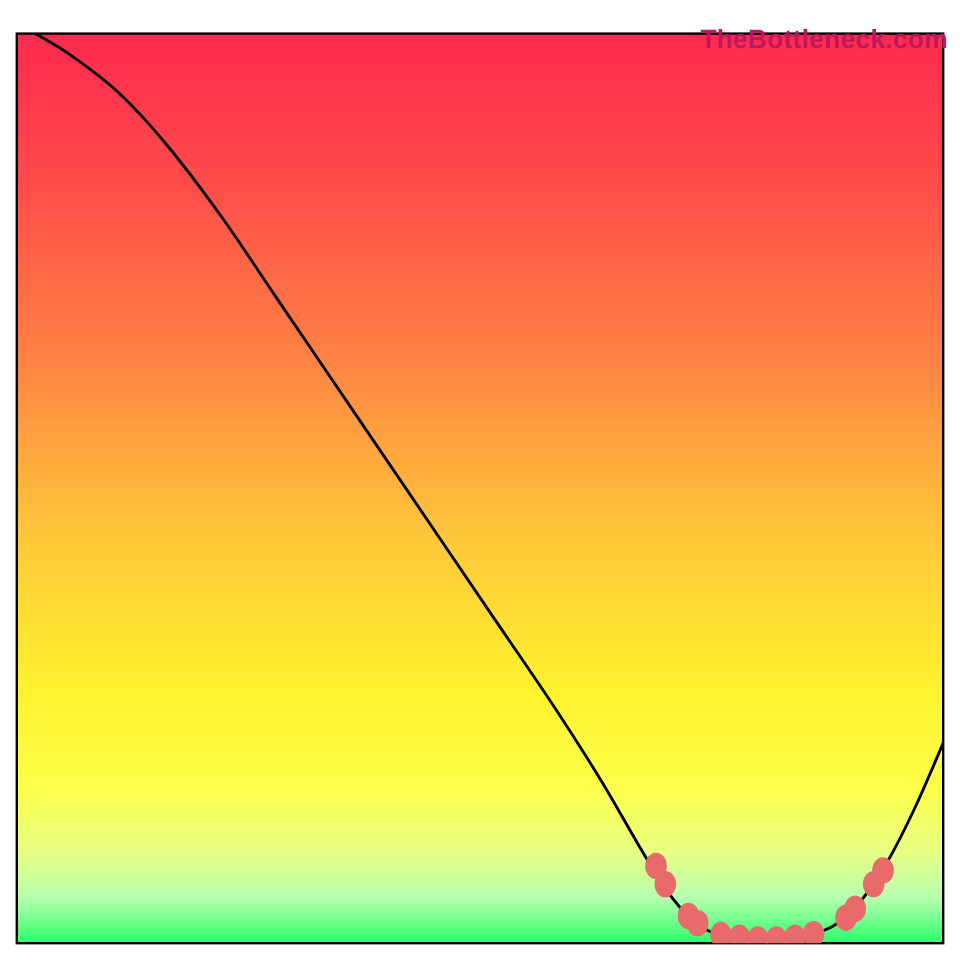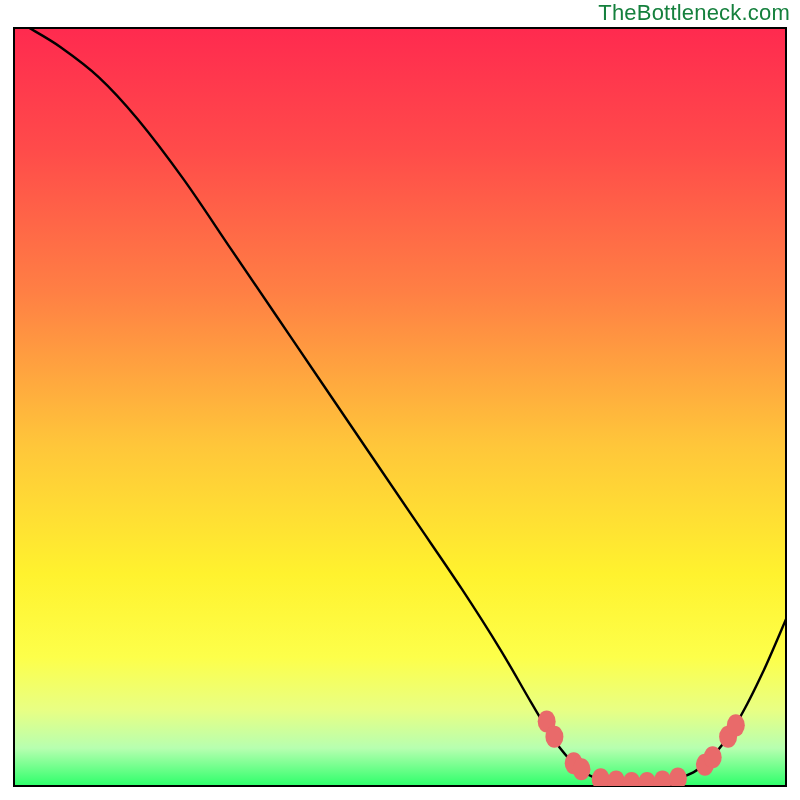--- a/index.html
+++ b/index.html
@@ -10,25 +10,25 @@
     background: #ffffff;
     font-family: Arial, Helvetica, sans-serif;
   }
   .chart-container {
     position: relative;
     width: 800px;
     height: 800px;
   }
   .watermark {
     position: absolute;
-    top: 0;
+    top: 20px;
     right: 10px;
     font-size: 22px;
-    font-weight: 400;
-    color: #15803d;
+    font-weight: 700;
+    color: #be185d;
     letter-spacing: 0.2px;
     z-index: 10;
   }
   svg.plot {
     position: absolute;
     left: 0;
     top: 0;
   }
 </style>
 </head>

